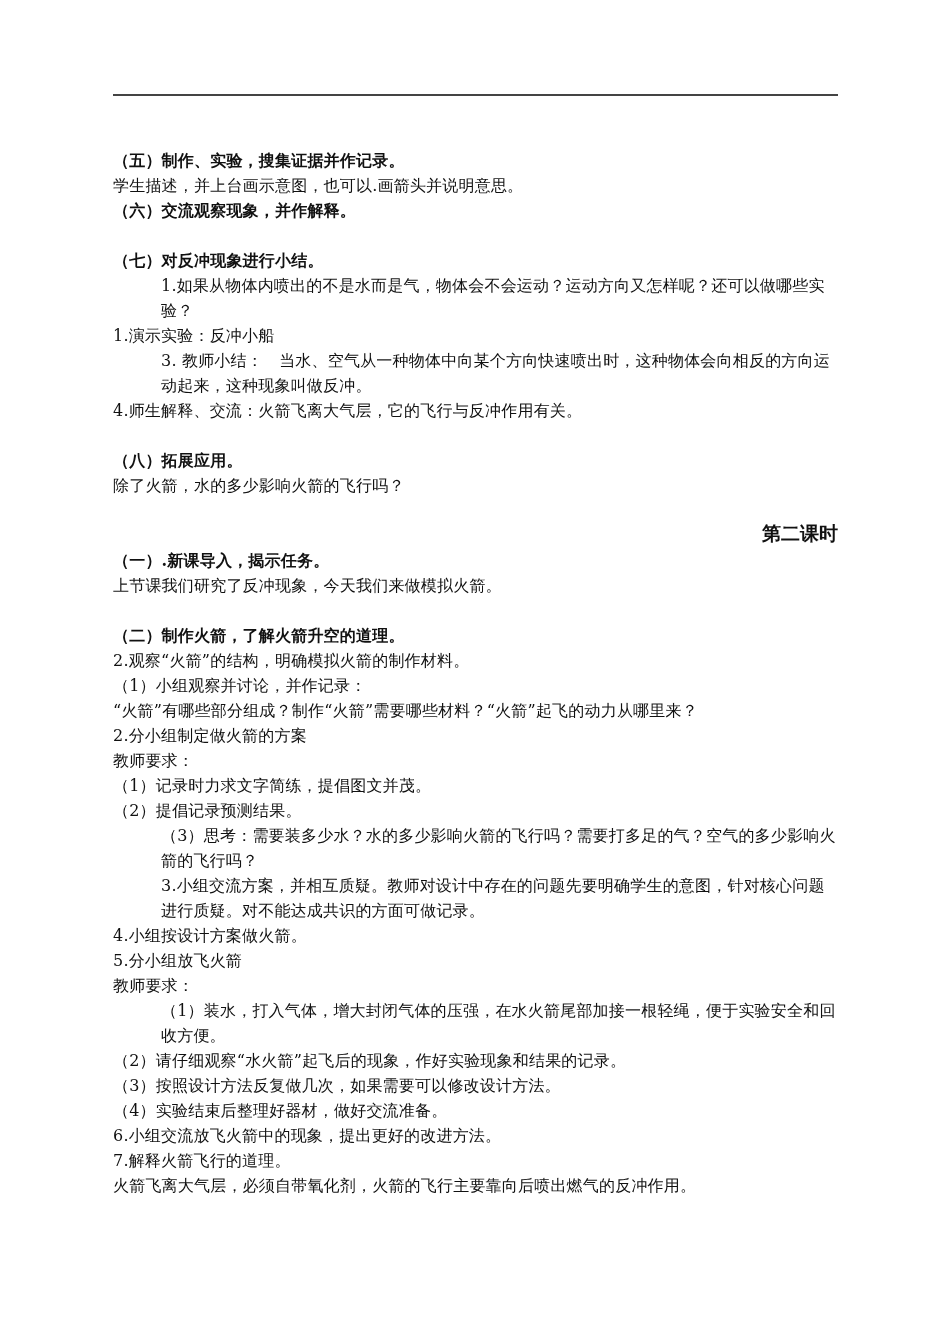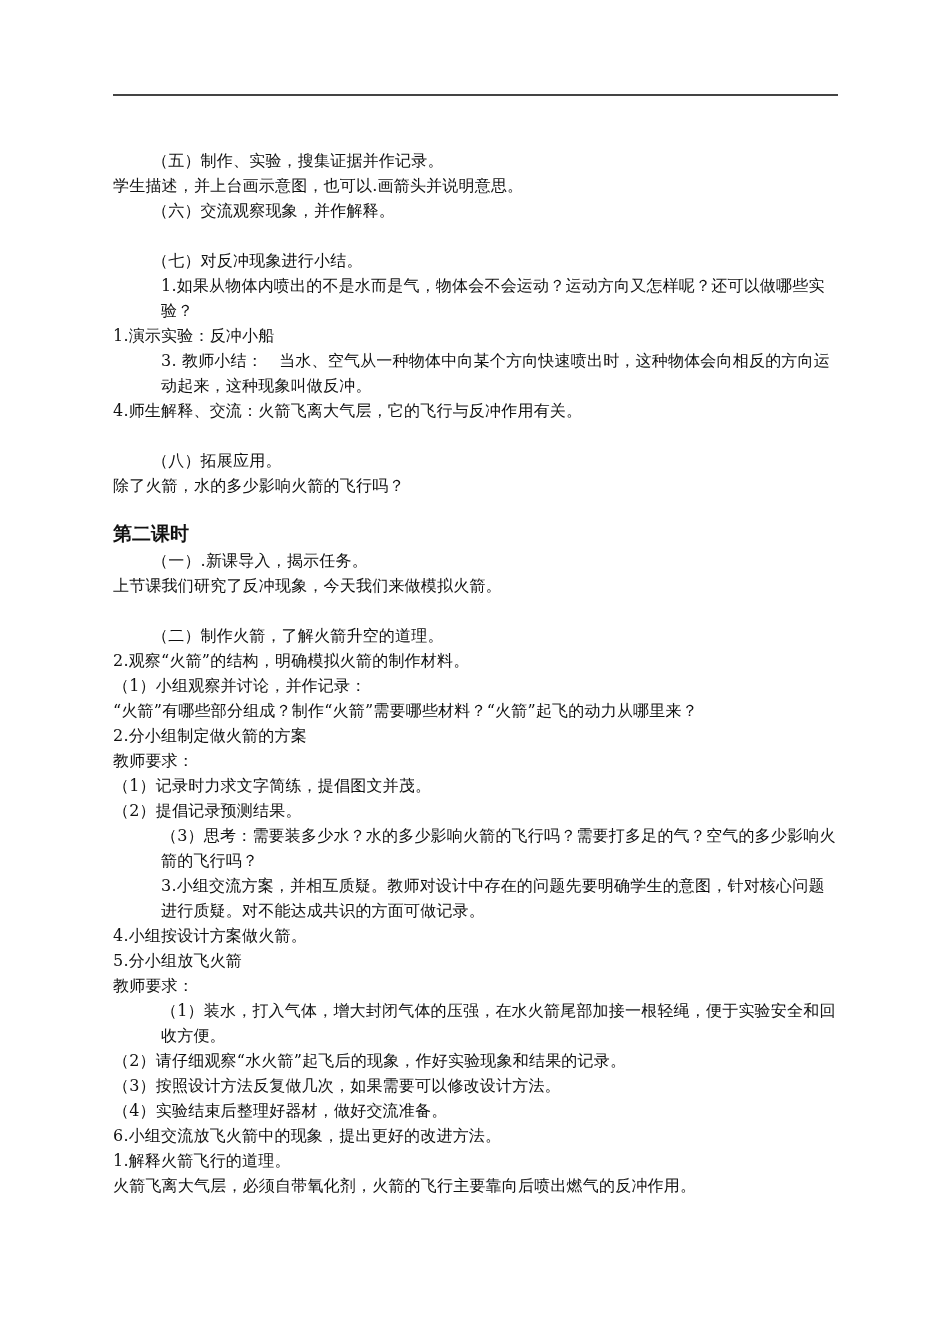--- a/index.html
+++ b/index.html
@@ -41,28 +41,27 @@
       height: 25px;
       white-space: nowrap;
       letter-spacing: 0.2px;
     }
     .line.wrap {
       white-space: normal;
       height: auto;
       margin-left: 48px;
     }
     .heading {
-      font-weight: normal;
-      margin-left: 39px;
+      font-weight: bold;
     }
     .blank {
       height: 25px;
     }
     .center-title {
-      text-align: left;
+      text-align: right;
       font-weight: bold;
       font-size: 19px;
       line-height: 30px;
       height: 30px;
       margin-top: 0;
     }
   </style>
 </head>
 <body>
 
@@ -103,16 +102,16 @@
     <div class="line wrap">（3）思考：需要装多少水？水的多少影响火箭的飞行吗？需要打多足的气？空气的多少影响火箭的飞行吗？</div>
     <div class="line wrap">3.小组交流方案，并相互质疑。教师对设计中存在的问题先要明确学生的意图，针对核心问题进行质疑。对不能达成共识的方面可做记录。</div>
     <div class="line">4.小组按设计方案做火箭。</div>
     <div class="line">5.分小组放飞火箭</div>
     <div class="line">教师要求：</div>
     <div class="line wrap">（1）装水，打入气体，增大封闭气体的压强，在水火箭尾部加接一根轻绳，便于实验安全和回收方便。</div>
     <div class="line">（2）请仔细观察“水火箭”起飞后的现象，作好实验现象和结果的记录。</div>
     <div class="line">（3）按照设计方法反复做几次，如果需要可以修改设计方法。</div>
     <div class="line">（4）实验结束后整理好器材，做好交流准备。</div>
     <div class="line">6.小组交流放飞火箭中的现象，提出更好的改进方法。</div>
-    <div class="line">1.解释火箭飞行的道理。</div>
+    <div class="line">7.解释火箭飞行的道理。</div>
     <div class="line">火箭飞离大气层，必须自带氧化剂，火箭的飞行主要靠向后喷出燃气的反冲作用。</div>
   </div>
 </div>
 
 </body></html>

